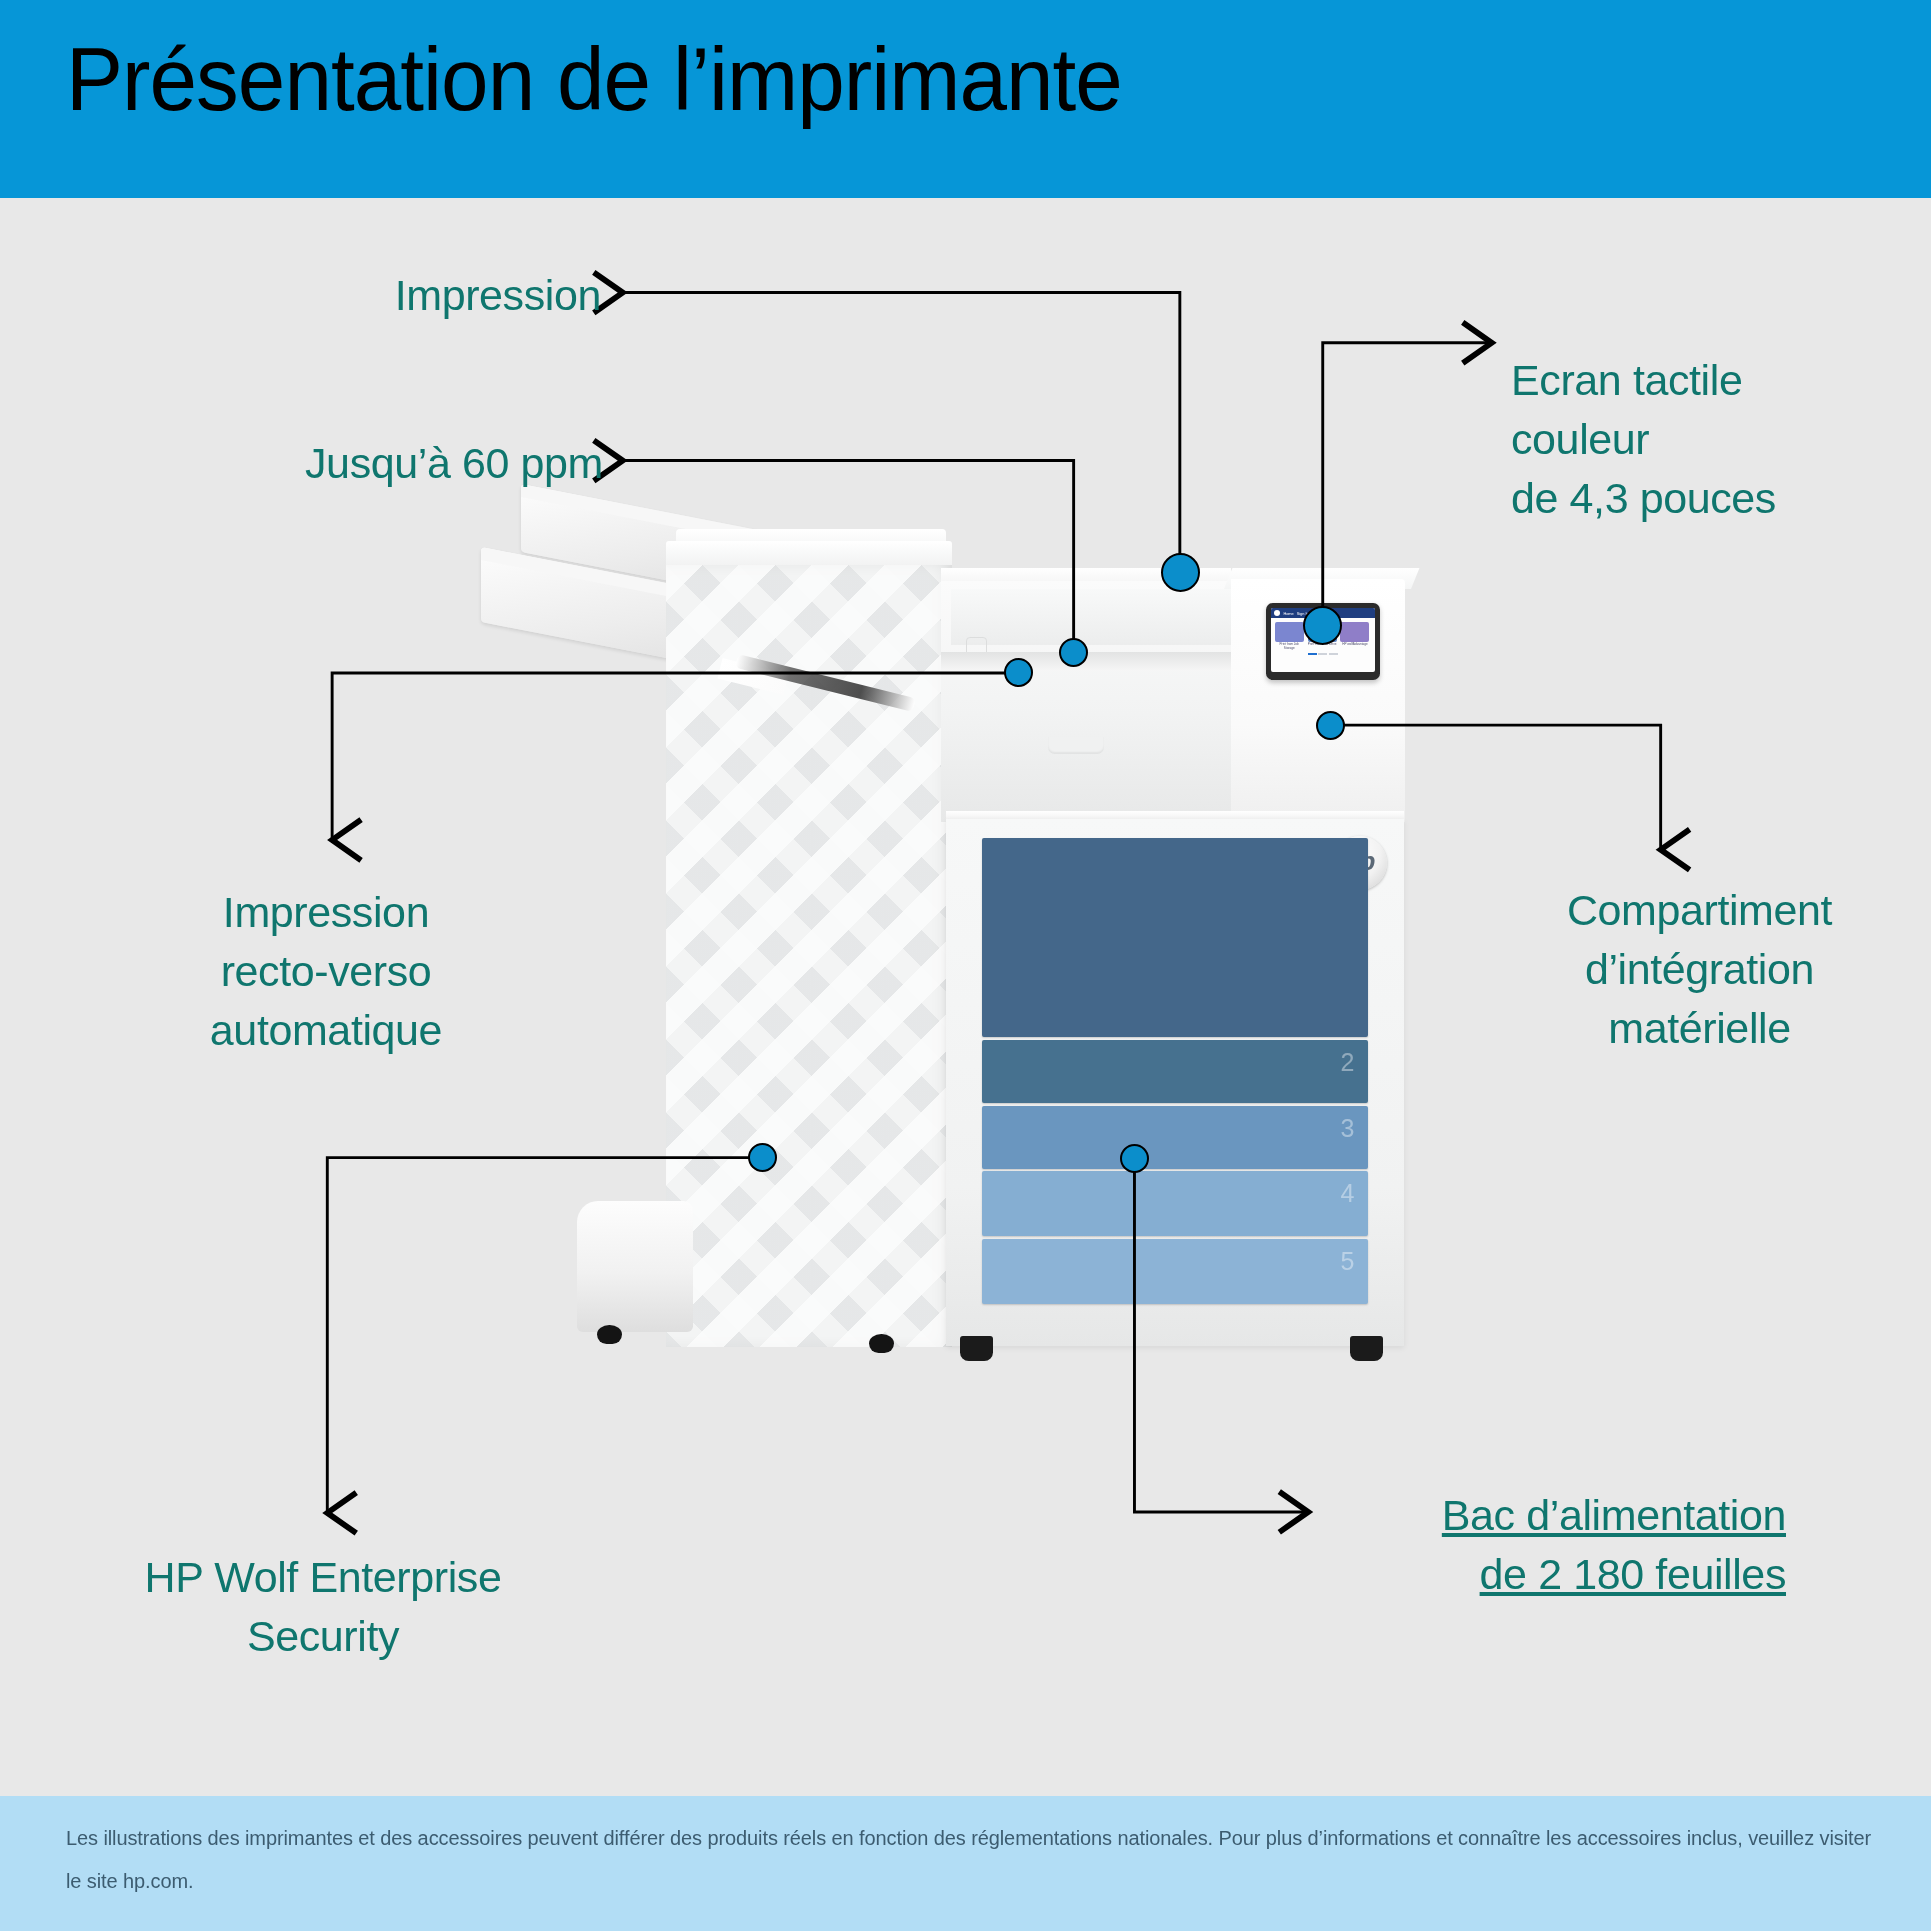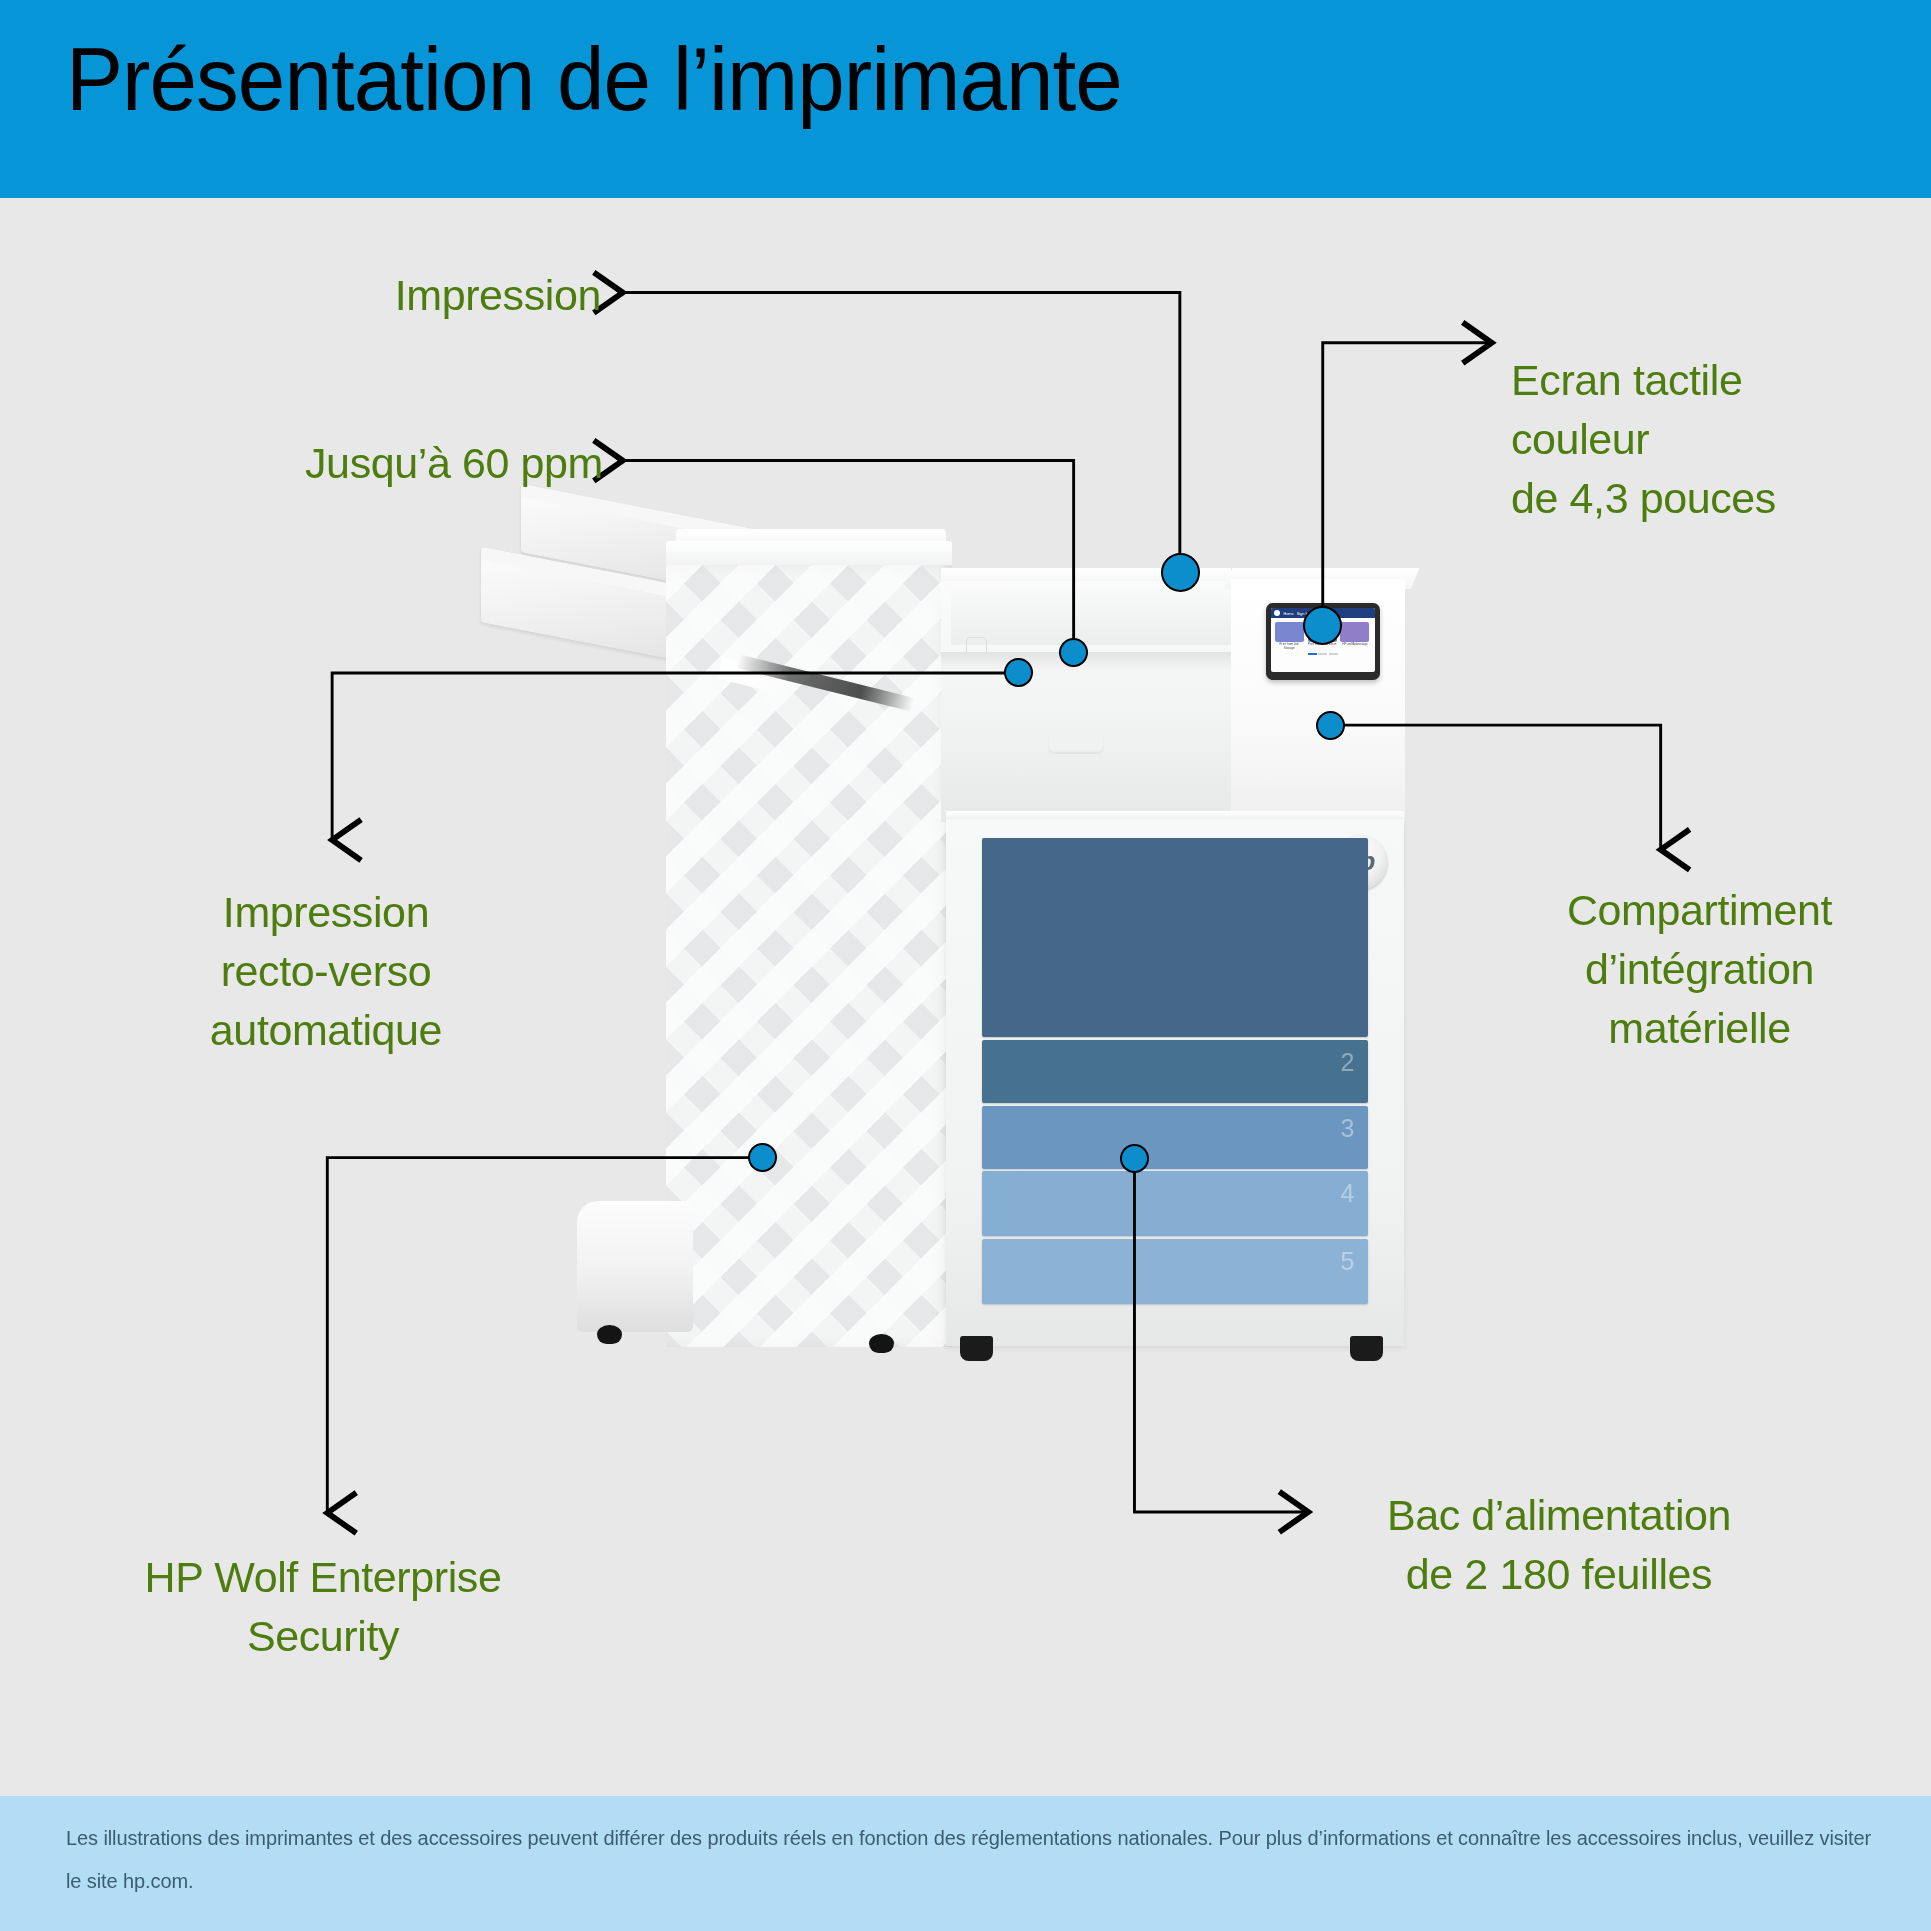--- a/index.html
+++ b/index.html
@@ -30,33 +30,33 @@
 
   
   .stage{position:absolute;left:0;top:198px;width:1931px;height:1598px;background:#e8e8e8;}
 
   
   .overlay{position:absolute;left:0;top:0;width:1931px;height:1931px;pointer-events:none;}
 
   
   .label{
     position:absolute;
-    color:#4d7c0f;
+    color:#0f766e;
     font-size:43px;
     line-height:59px;
     white-space:pre-line;
     letter-spacing:-0.4px;
   }
   .lbl-impression{left:350px;top:266px;width:251px;text-align:right;}
   .lbl-ppm       {left:259px;top:434px;width:344px;text-align:right;}
   .lbl-duplex    {left:126px;top:883px;width:400px;text-align:center;}
   .lbl-wolf      {left:97px;top:1548px;width:452px;text-align:center;}
   .lbl-screen    {left:1511px;top:323px;width:386px;text-align:left;margin-top:28px;}
   .lbl-pocket    {left:1487px;top:881px;width:425px;text-align:center;}
-  .lbl-tray      {left:1332px;top:1486px;width:454px;text-align:center;}
+  .lbl-tray      {left:1332px;top:1486px;width:454px;text-align:right;text-decoration:underline;}
 
   
   .footer{
     position:absolute;left:0;top:1796px;width:1931px;height:135px;
     background:#b2ddf5;
   }
   .footer-text{
     position:absolute;left:66px;top:21px;width:1815px;
     font-size:20px;line-height:43px;
     color:#3c5c70;

